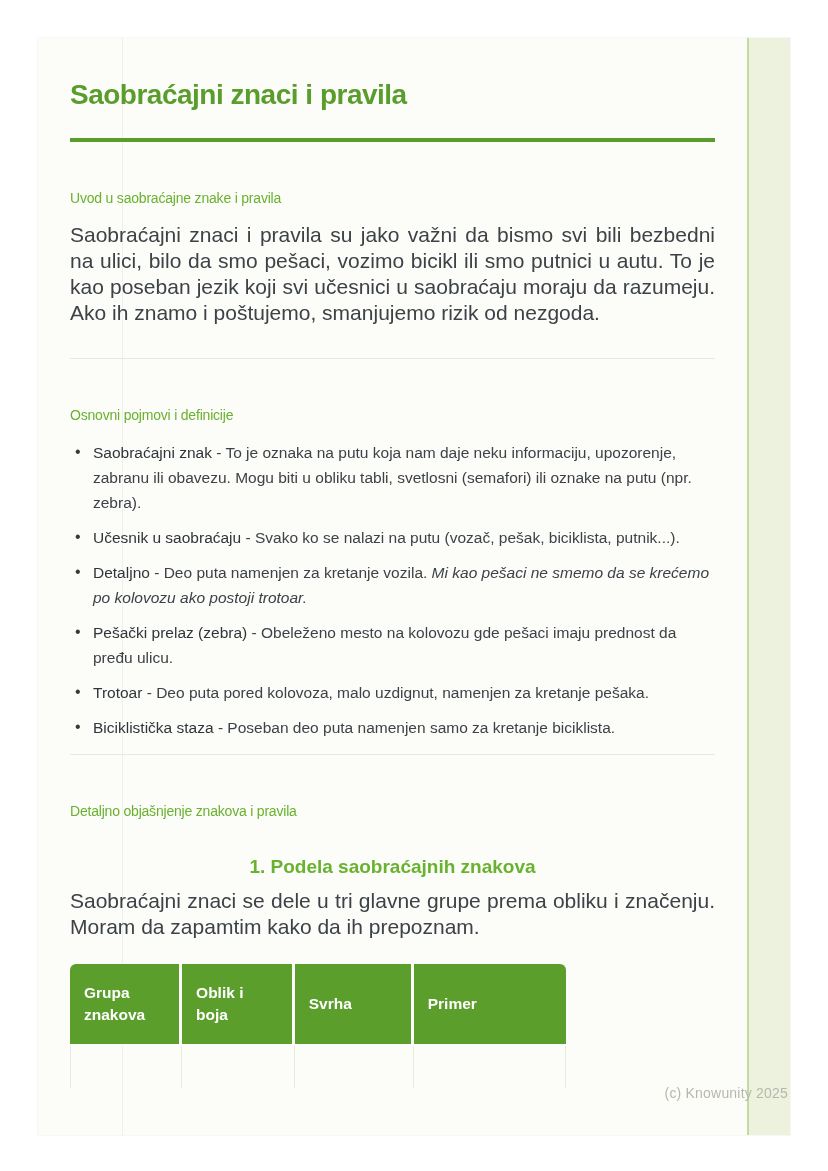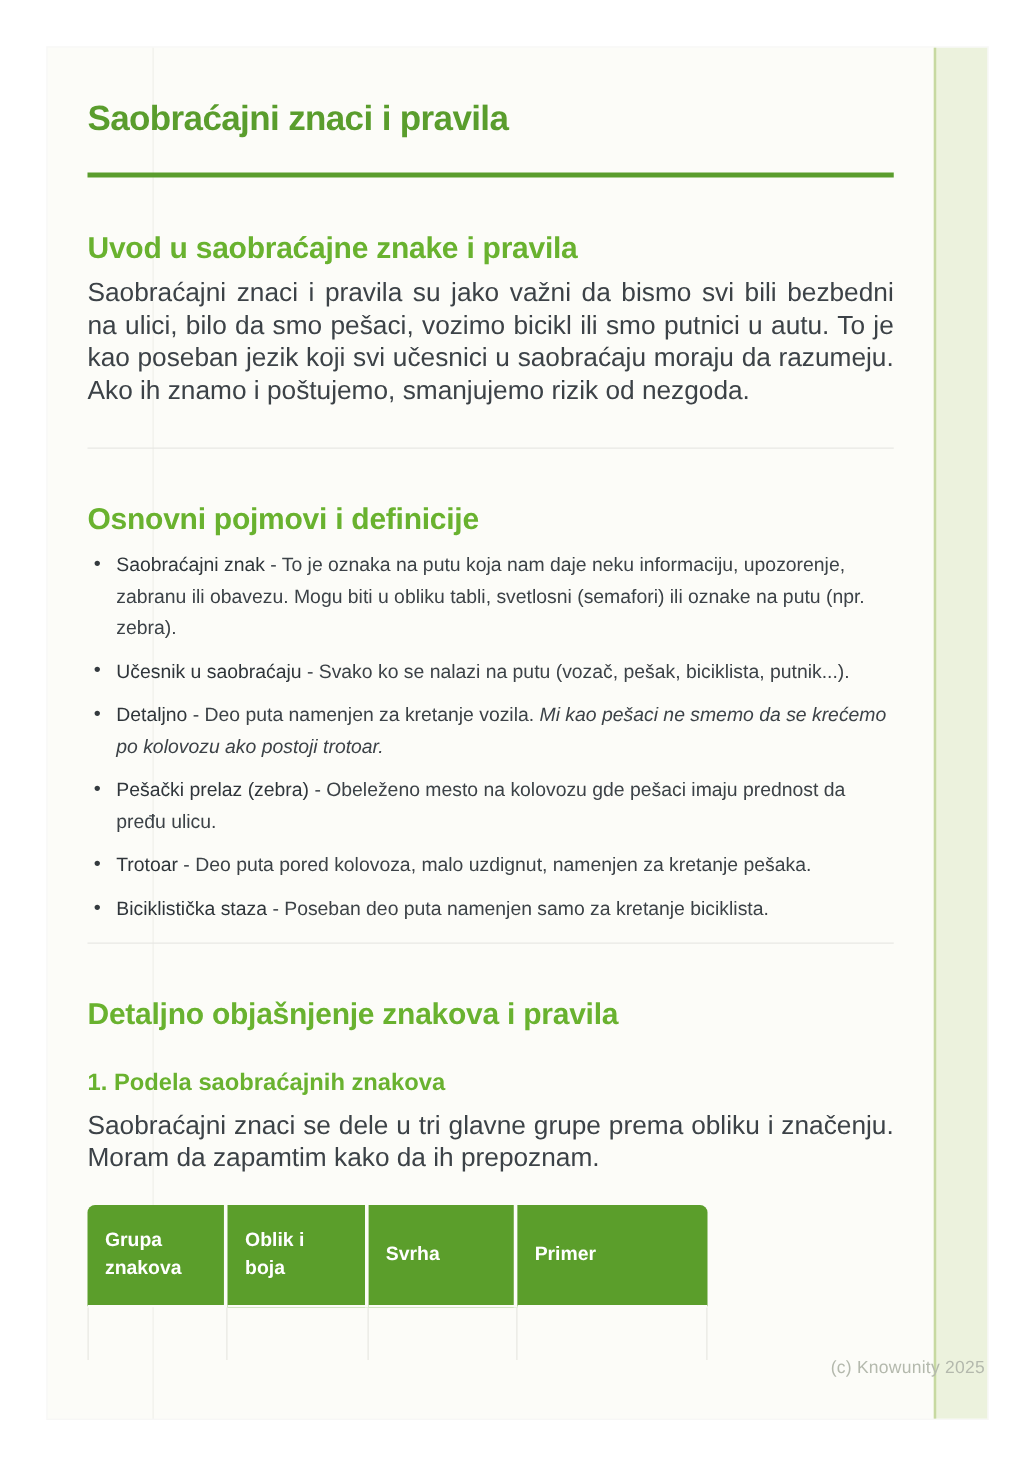--- a/index.html
+++ b/index.html
@@ -42,26 +42,27 @@
   }
   h1{
     margin:0;font-size:28px;line-height:42px;font-weight:700;
     letter-spacing:-0.5px;color:var(--title-green);
   }
   .title-rule{
     border:none;height:4px;background:var(--title-green);
     margin:22px 0 0 0;
   }
   h2{
-    margin:42px 0 0 0;font-size:24px;line-height:29px;font-weight:700;
+    margin:42px 0 0 0;font-size:14px;line-height:29px;font-weight:400;
     color:var(--heading-green);letter-spacing:-0.2px;
   }
   h3{
     margin:28px 0 0 0;font-size:19px;line-height:25px;font-weight:700;
     color:var(--heading-green);
+    text-align:center;
   }
   p{
     margin:9px 0 0 0;font-size:21px;line-height:26px;
     color:var(--body-text);text-align:justify;
   }
   .divider{
     border:none;border-top:1px solid var(--divider);margin:32px 0 0 0;
   }
   .divider.tight{margin-top:14px;}
   ul.terms{list-style:none;margin:10px 0 0 0;padding:0;}

